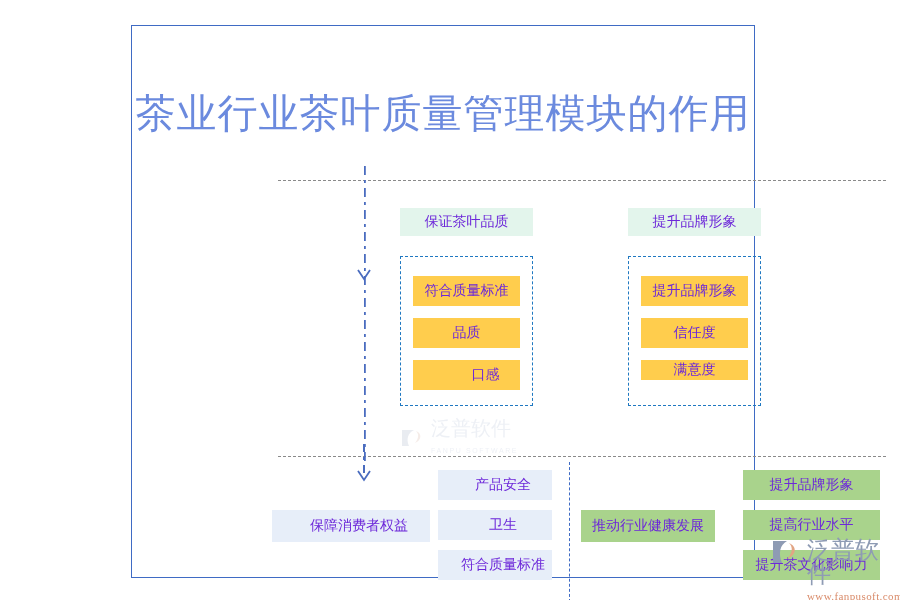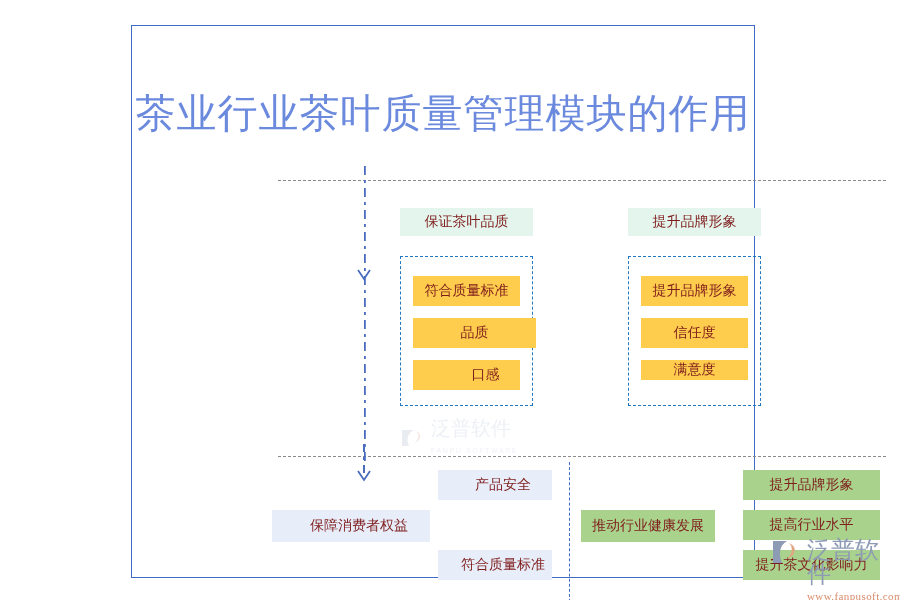--- a/index.html
+++ b/index.html
@@ -72,42 +72,42 @@
   #vdiv{
     position:absolute;left:437px;top:436px;
     width:0;height:140px;
     border-left:1.6px dashed #3f6bc4;
   }
 
   
   .chip{
     position:absolute;
     display:flex;align-items:center;justify-content:center;
-    font-size:14px;color:#7f1d1d;
+    font-size:14px;color:#6d28d9;
     white-space:nowrap;
     box-sizing:border-box;
   }
   .chip-mint{background:#e3f5ec;}
   .chip-yellow{background:#ffcd4d;}
   .chip-blue{background:#e7eef9;padding-left:16px;}
   .chip-green{background:#a9d38c;}
 
   
   .groupbox{
     position:absolute;
     border:1.8px dashed #1f78c1;
     box-sizing:border-box;
     background:transparent;
   }
 
   
   #hdr-left {left:268px;top:182px;width:133px;height:28px;}
   #box-left {left:268px;top:230px;width:133px;height:150px;}
   #l-item-0 {left:281px;top:250px;width:107px;height:30px;}
-  #l-item-1 {left:281px;top:292px;width:123px;height:30px;}
+  #l-item-1 {left:281px;top:292px;width:107px;height:30px;}
   #l-item-2 {left:281px;top:334px;width:107px;height:30px;padding-left:38px;}
 
   
   #hdr-right{left:496px;top:182px;width:133px;height:28px;}
   #box-right{left:496px;top:230px;width:133px;height:150px;}
   #r-item-0 {left:509px;top:250px;width:107px;height:30px;}
   #r-item-1 {left:509px;top:292px;width:107px;height:30px;}
   #r-item-2 {left:509px;top:334px;width:107px;height:20px;}
 
   
@@ -189,20 +189,21 @@
   <div class="chip chip-mint" id="hdr-right">提升品牌形象</div>
 
   <div class="groupbox" id="box-right"></div>
 
   <div class="chip chip-yellow" id="r-item-0">提升品牌形象</div>
   <div class="chip chip-yellow" id="r-item-1">信任度</div>
   <div class="chip chip-yellow" id="r-item-2">满意度</div>
 
   <div class="chip chip-blue" id="b-main-0">保障消费者权益</div>
   <div class="chip chip-blue" id="b-sub-0">产品安全</div>
+  <div class="chip chip-blue" id="b-sub-1">卫生</div>
   <div class="chip chip-blue" id="b-sub-2">符合质量标准</div>
 
   <div class="chip chip-green" id="b-main-1">推动行业健康发展</div>
   <div class="chip chip-green" id="b-sub2-0">提升品牌形象</div>
   <div class="chip chip-green" id="b-sub2-1">提高行业水平</div>
   <div class="chip chip-green" id="b-sub2-2">提升茶文化影响力</div>
 
   <div id="watermark">
     <span class="wm-mark">
       <svg width="26" height="22" viewBox="0 0 26 22">

